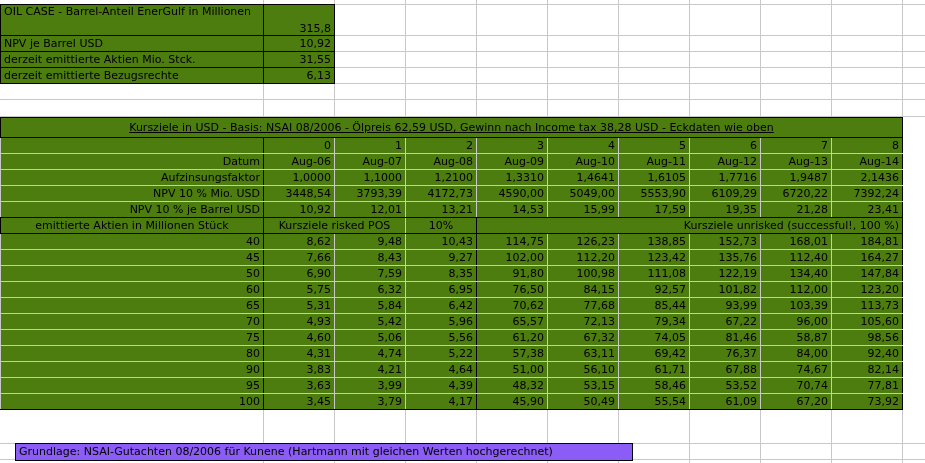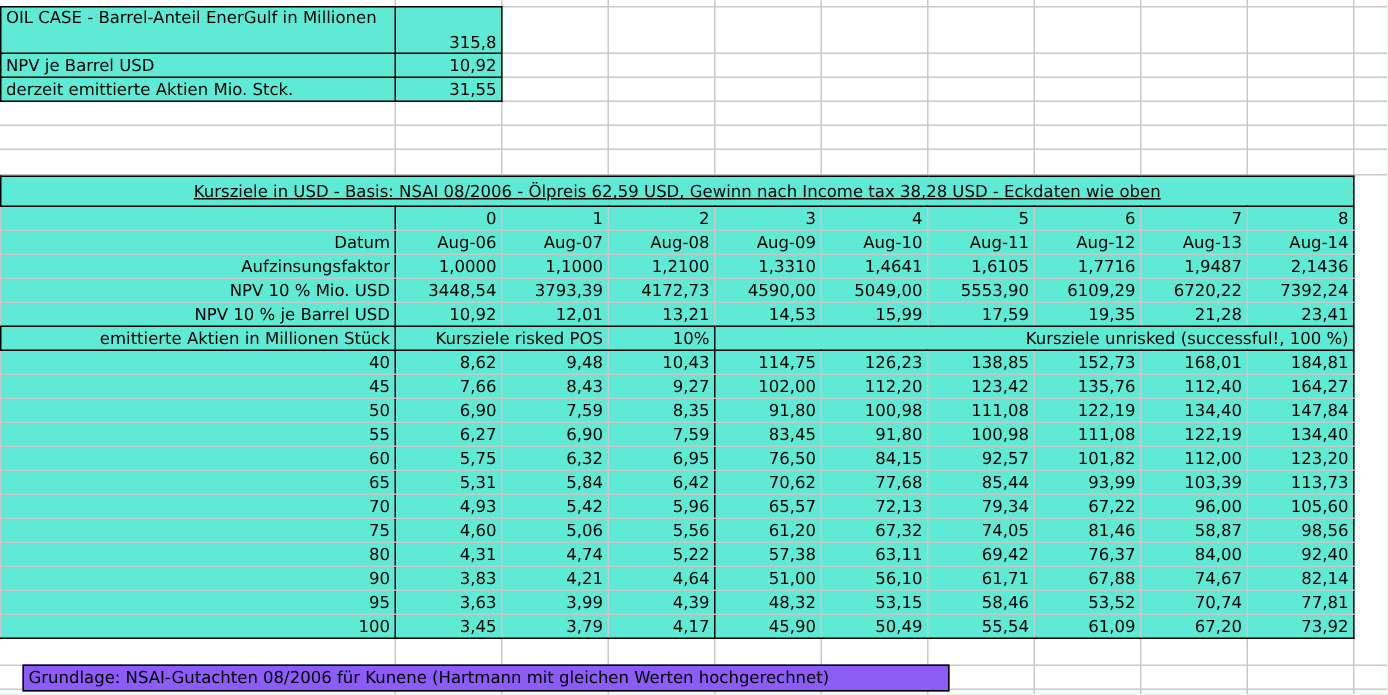--- a/index.html
+++ b/index.html
@@ -2,42 +2,42 @@
 <html><head>
 <meta charset="utf-8">
 <style>
   html,body { margin:0; padding:0; background:#fff; }
   .sheet {
     position:relative; width:925px; height:463px; background:#ffffff;
     font-family:"DejaVu Sans","Liberation Sans",sans-serif;
     font-size:11px; color:#000; overflow:hidden;
   }
   .gl { position:absolute; background:#c8c8c8; }
-  table { border-collapse:collapse; table-layout:fixed; position:absolute; background:#5eead4; }
+  table { border-collapse:collapse; table-layout:fixed; position:absolute; background:#4d7c0f; }
   td {
     border:1px solid #c8c8c8; padding:0 3px; white-space:nowrap;
     overflow:hidden; line-height:13px; vertical-align:middle;
   }
   
   .mini { left:0; top:4px; width:334px; }
   .mini td { border:1px solid #000; }
   .mini tr { height:16px; }
   .mini tr.tall { height:31px; }
   .mini .lab { text-align:left; white-space:normal; }
   .mini .val { text-align:right; }
   .mini tr.tall .lab { vertical-align:top; }
   .mini tr.tall .val { vertical-align:bottom; }
   
   .main { left:0; top:117px; width:902px; }
   .main tr { height:16px; }
   .main tr.trow { height:20px; }
   .title-cell { border:1px solid #000; text-align:center;text-decoration:underline; }
   .num  { text-align:right; }
   .lblr { text-align:right; }
-  .lbll { text-align:right; }
+  .lbll { text-align:center; }
   .center { text-align:right; }
   .br { border-right-color:#000; }
   .bb { border-bottom-color:#000; }
   .bl { border-left-color:#000; }
   
   .footnote {
     position:absolute; left:15px; top:443px; width:618px; height:18px;
     box-sizing:border-box; border:1px solid #000; background:#8b5cf6;
     line-height:16px; padding:0 3px; white-space:nowrap; overflow:hidden;
   }
@@ -80,20 +80,24 @@
           <td class="val">315,8</td>
         </tr>
         <tr>
           <td class="lab">NPV je Barrel USD</td>
           <td class="val">10,92</td>
         </tr>
         <tr>
           <td class="lab">derzeit emittierte Aktien Mio. Stck.</td>
           <td class="val">31,55</td>
         </tr>
+        <tr>
+          <td class="lab">derzeit emittierte Bezugsrechte</td>
+          <td class="val">6,13</td>
+        </tr>
       </tbody>
   </table>
 
   <table class="main">
     <colgroup>
       <col style="width:263px">
         <col style="width:71px">
         <col style="width:71px">
         <col style="width:71px">
       <col style="width:71px">
@@ -211,32 +215,20 @@
           <td class="num">7,59</td>
           <td class="num br">8,35</td>
           <td class="num">91,80</td>
           <td class="num">100,98</td>
           <td class="num">111,08</td>
           <td class="num">122,19</td>
           <td class="num">134,40</td>
           <td class="num br">147,84</td>
         </tr>
         <tr>
-          <td class="num br">55</td>
-          <td class="num">6,27</td>
-          <td class="num">6,90</td>
-          <td class="num br">7,59</td>
-          <td class="num">83,45</td>
-          <td class="num">91,80</td>
-          <td class="num">100,98</td>
-          <td class="num">111,08</td>
-          <td class="num">122,19</td>
-          <td class="num br">134,40</td>
-        </tr>
-        <tr>
           <td class="num br">60</td>
           <td class="num">5,75</td>
           <td class="num">6,32</td>
           <td class="num br">6,95</td>
           <td class="num">76,50</td>
           <td class="num">84,15</td>
           <td class="num">92,57</td>
           <td class="num">101,82</td>
           <td class="num">112,00</td>
           <td class="num br">123,20</td>

